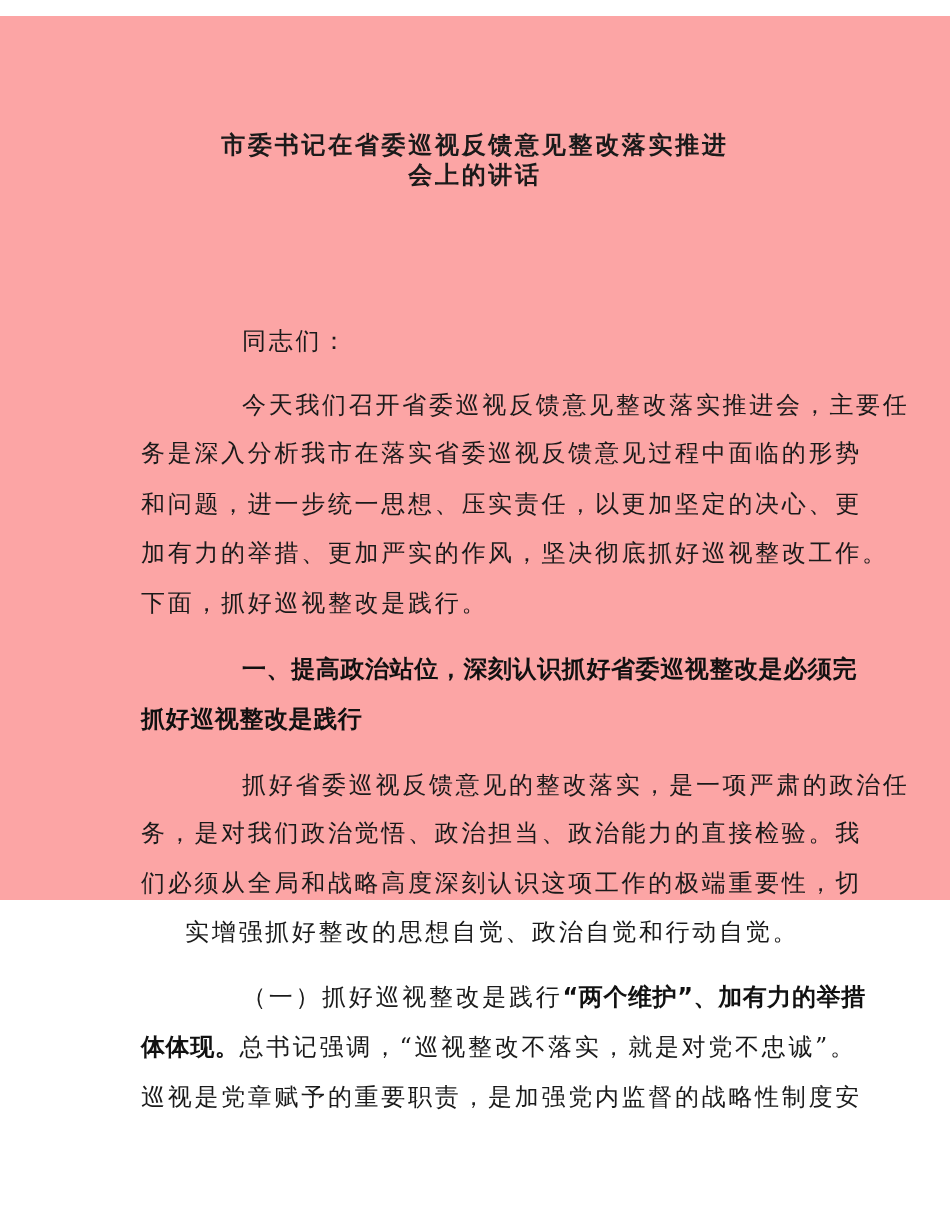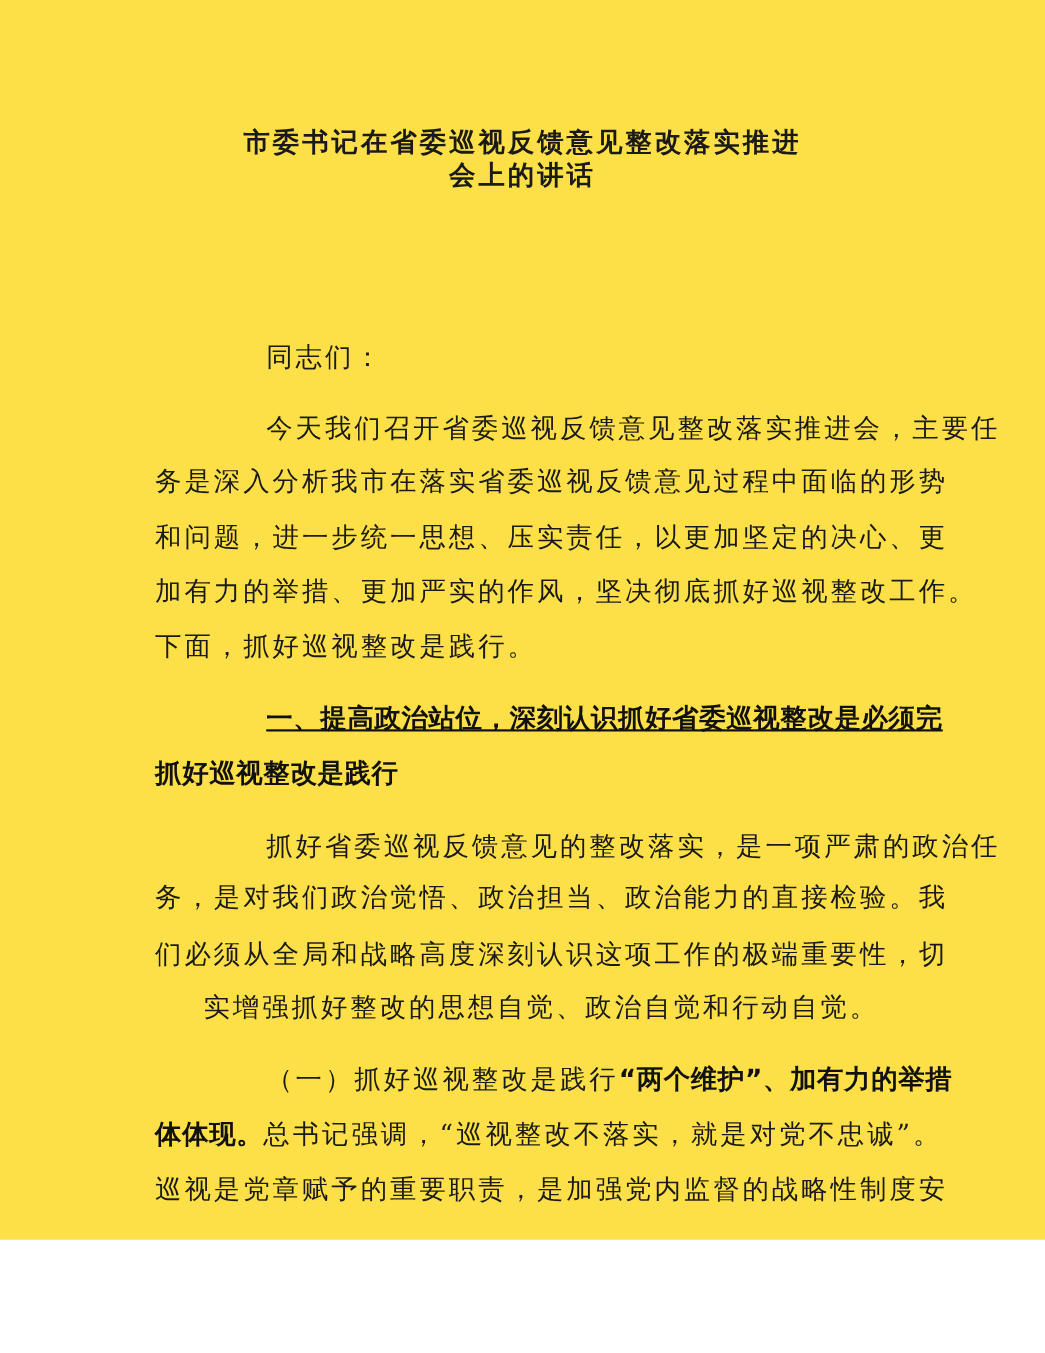--- a/index.html
+++ b/index.html
@@ -10,24 +10,24 @@
     body {
       width: 950px;
       height: 1230px;
       position: relative;
       overflow: hidden;
       color: #1a1a1a;
       font-family: "DejaVu Serif", "Liberation Serif", serif;
     }
     .page {
       position: absolute;
-      left: 0; top: 0;
+      left: 0; top: 16px;
       width: 950px;
-      height: 1127px;
-      background: #fde047;
+      height: 884px;
+      background: #fca5a5;
     }
     .title {
       position: absolute;
       left: 0;
       width: 950px;
       text-align: center;
       font-family: "DejaVu Sans", "Liberation Sans", sans-serif;
       font-weight: bold;
       font-size: 31px;
       line-height: 48px;
@@ -72,21 +72,21 @@
 
   <div>
     <div class="line indent" style="top:374px;">今天我们召开省委巡视反馈意见整改落实推进会，主要任</div>
     <div class="line" style="top:422px;">务是深入分析我市在落实省委巡视反馈意见过程中面临的形势</div>
     <div class="line" style="top:473px;">和问题，进一步统一思想、压实责任，以更加坚定的决心、更</div>
     <div class="line" style="top:522px;">加有力的举措、更加严实的作风，坚决彻底抓好巡视整改工作。</div>
     <div class="line" style="top:572px;">下面，抓好巡视整改是践行。</div>
   </div>
 
   <div>
-    <div class="line indent heading" style="top:638px;text-decoration:underline;">一、提高政治站位，深刻认识抓好省委巡视整改是必须完</div>
+    <div class="line indent heading" style="top:638px;">一、提高政治站位，深刻认识抓好省委巡视整改是必须完</div>
     <div class="line heading" style="top:688px;">抓好巡视整改是践行</div>
   </div>
 
   <div>
     <div class="line indent" style="top:754px;">抓好省委巡视反馈意见的整改落实，是一项严肃的政治任</div>
     <div class="line" style="top:802px;font-family:Liberation Serif, serif;">务，是对我们政治觉悟、政治担当、政治能力的直接检验。我</div>
     <div class="line" style="top:852px;">们必须从全局和战略高度深刻认识这项工作的极端重要性，切</div>
     <div class="line" style="top:901px;margin-left:44px;">实增强抓好整改的思想自觉、政治自觉和行动自觉。</div>
   </div>
 

